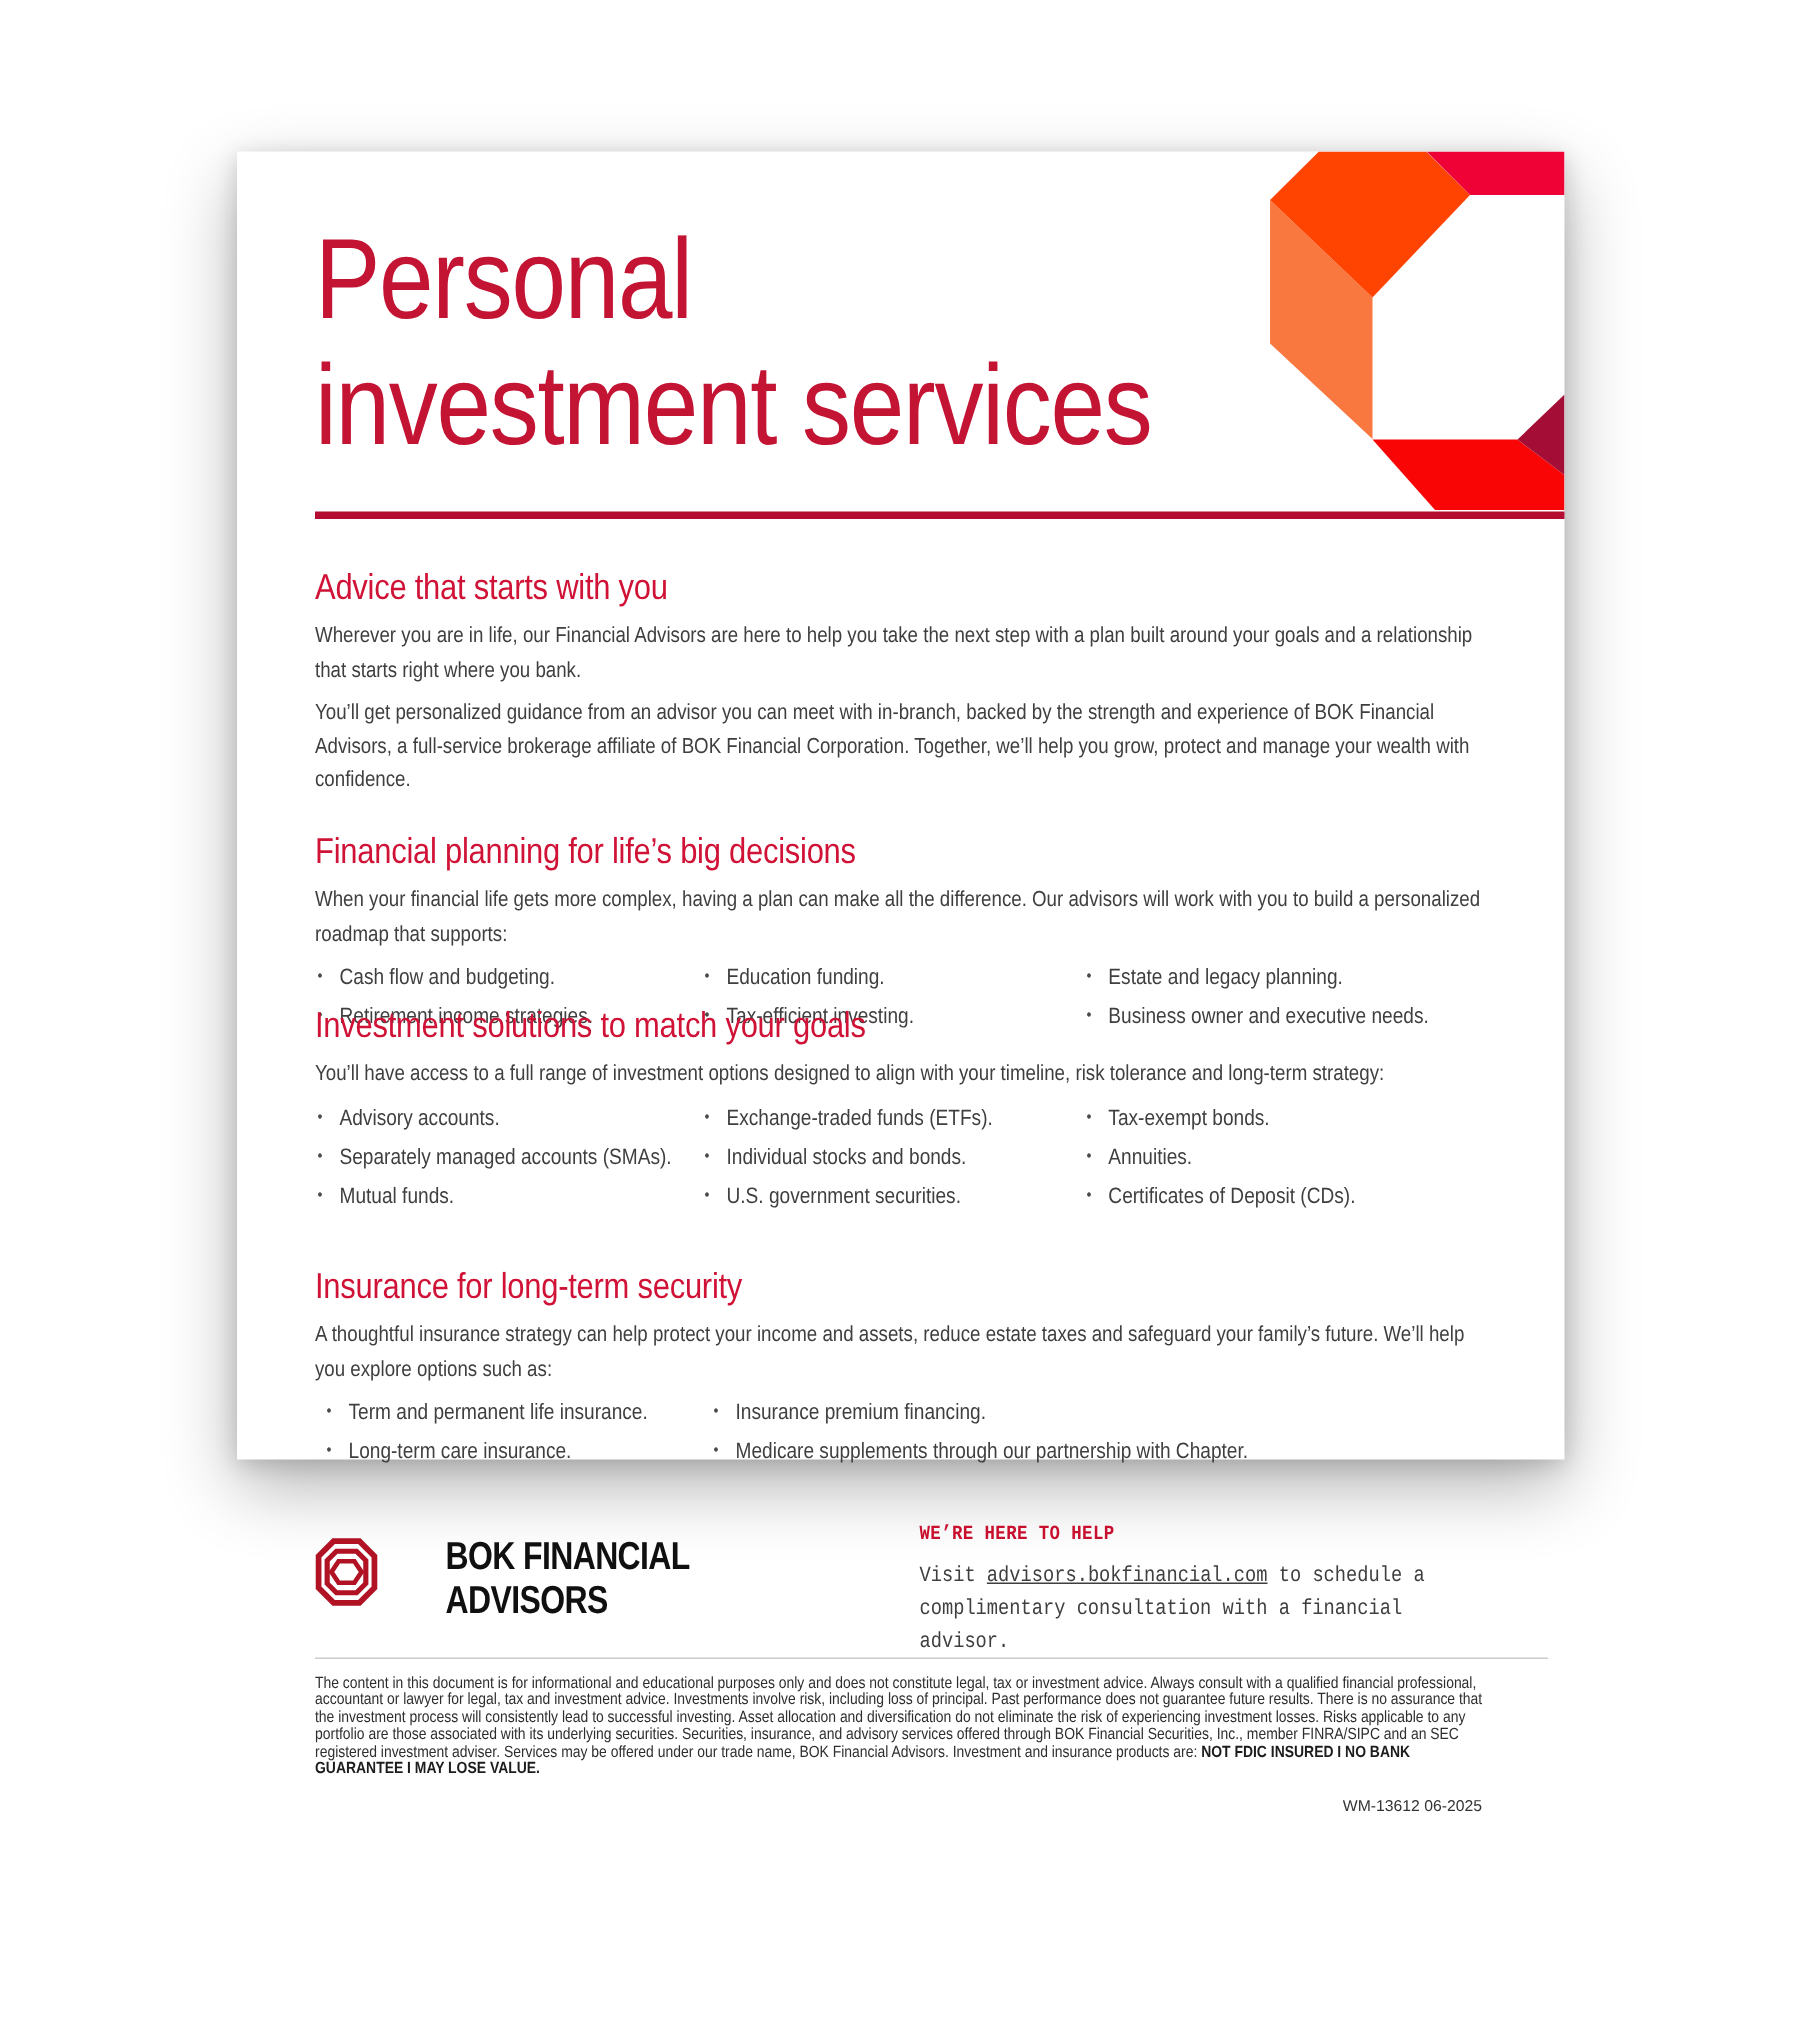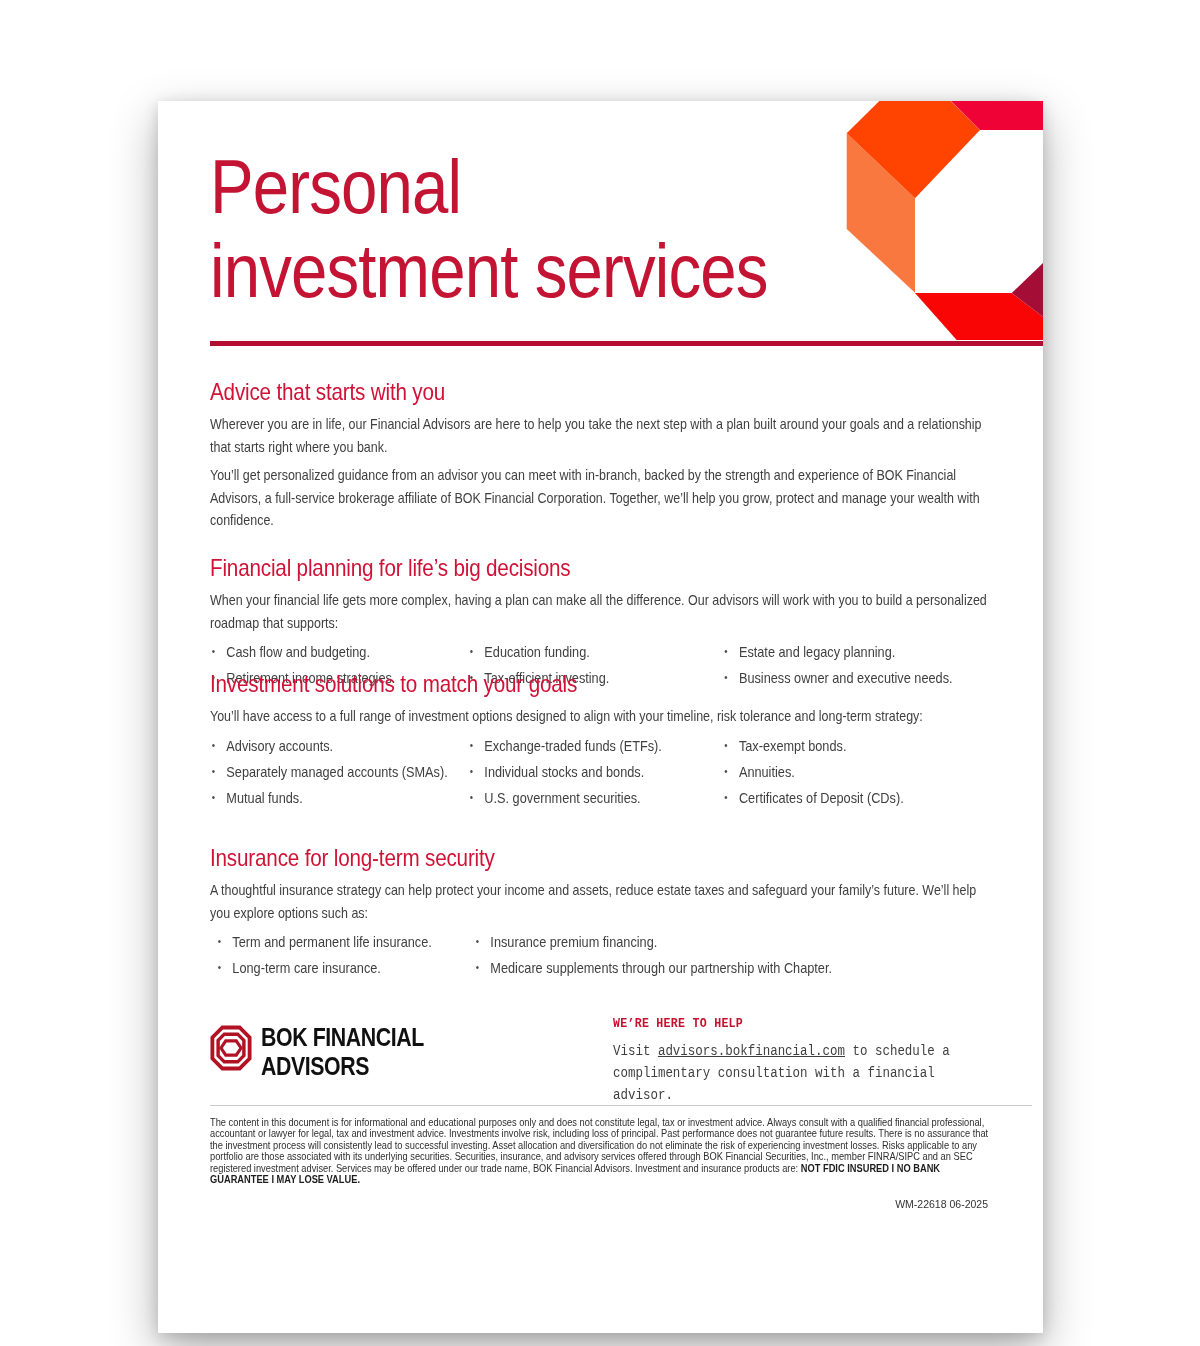--- a/index.html
+++ b/index.html
@@ -3,21 +3,21 @@
 <meta charset="utf-8">
 <style>
   html,body{margin:0;padding:0;}
   body{
     width:1200px;height:1346px;position:relative;
     background:#ffffff;
     font-family:"Liberation Sans","DejaVu Sans",sans-serif;
     overflow:hidden;
   }
   .page{
-    position:absolute;left:158px;top:101px;width:885px;height:1232px;
+    position:absolute;left:158px;top:101px;width:885px;height:872px;
     background:#ffffff;
     box-shadow:0 18px 45px rgba(0,0,0,0.30), 0 3px 14px rgba(0,0,0,0.16);
   }
   
   .cond{transform:scaleX(0.86);transform-origin:0 0;}
 
   .title{
     position:absolute;left:52px;top:44px;width:880px;
     font-size:76px;line-height:84px;font-weight:300;letter-spacing:-1px;
     color:var(--title_red,#c41434);
@@ -46,21 +46,21 @@
   .col ul{list-style:none;margin:0;padding:0;}
   .col li{
     position:relative;padding-left:19px;margin:0 0 3.5px 0;
     font-size:14.8px;line-height:22.5px;white-space:nowrap;
     color:var(--body_text,#3f3f3f);
   }
   .col li::before{
     content:"•";position:absolute;left:2px;top:-1px;font-size:11px;
     color:#4a4a4a;
   }
-  .footer-logo{position:absolute;left:52px;top:920px;display:flex;}
+  .footer-logo{position:absolute;left:52px;top:920px;display:flex;gap:36px;}
   .mark{width:42px;height:46px;margin-top:4px;flex:0 0 auto;}
   .wordmark{
     margin-left:9px;margin-top:2px;font-weight:bold;color:#101010;
     font-size:26px;line-height:28.5px;letter-spacing:-0.5px;
     transform:scaleX(0.82);transform-origin:0 0;white-space:nowrap;
   }
   .help{position:absolute;left:455px;top:915px;width:436px;font-family:Liberation Mono, monospace;}
   .help-heading{
     font-size:13.5px;font-weight:bold;letter-spacing:0.3px;
     color:var(--help_red,#c8102e);margin:0 0 9px 0;width:500px;
@@ -206,15 +206,15 @@
 
   <div class="help">
     <p class="help-heading cond">WE’RE HERE TO HELP</p>
     <p class="help-text cond"><span>Visit </span><a href="#">advisors.bokfinancial.com</a><span> to schedule a complimentary consultation with a financial advisor.</span></p>
   </div>
 
   <div class="divider"></div>
 
   <p class="disclaimer cond"><span>The content in this document is for informational and educational purposes only and does not constitute legal, tax or investment advice. Always consult with a qualified financial professional, accountant or lawyer for legal, tax and investment advice. Investments involve risk, including loss of principal. Past performance does not guarantee future results. There is no assurance that the investment process will consistently lead to successful investing. Asset allocation and diversification do not eliminate the risk of experiencing investment losses. Risks applicable to any portfolio are those associated with its underlying securities. Securities, insurance, and advisory services offered through BOK Financial Securities, Inc., member FINRA/SIPC and an SEC registered investment adviser. Services may be offered under our trade name, BOK Financial Advisors. Investment and insurance products are: </span><b>NOT FDIC INSURED I NO BANK GUARANTEE I MAY LOSE VALUE.</b></p>
 
-  <div class="doc-code">WM-22618 06-2025</div>
+  <div class="doc-code">WM-13612 06-2025</div>
 
 </div>
 
 </body></html>

